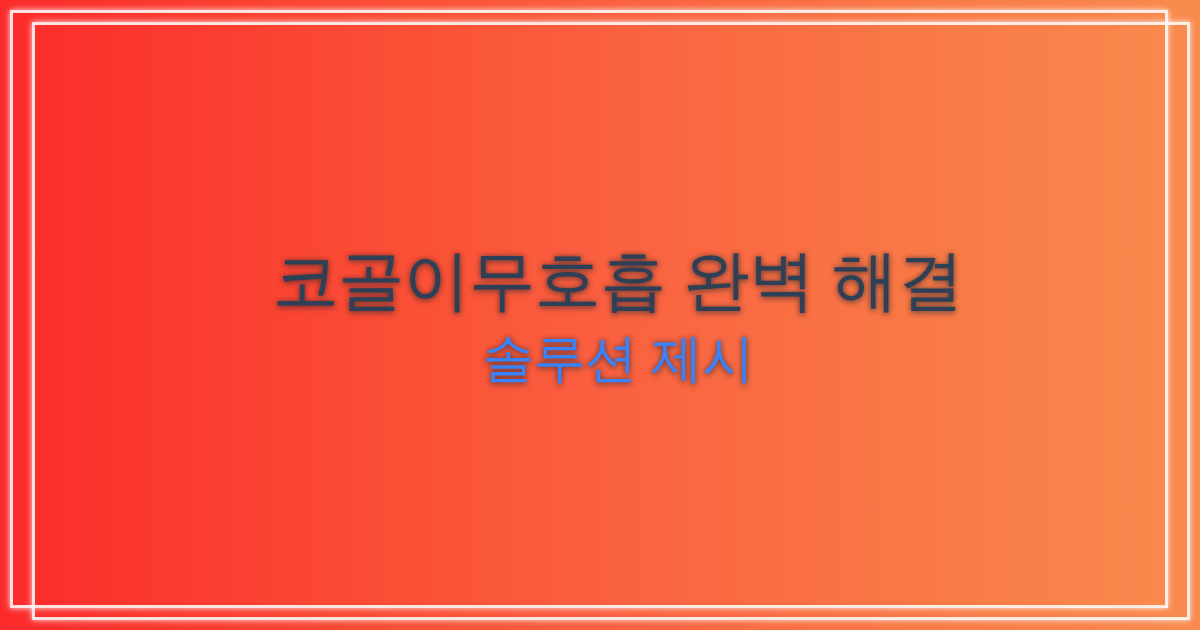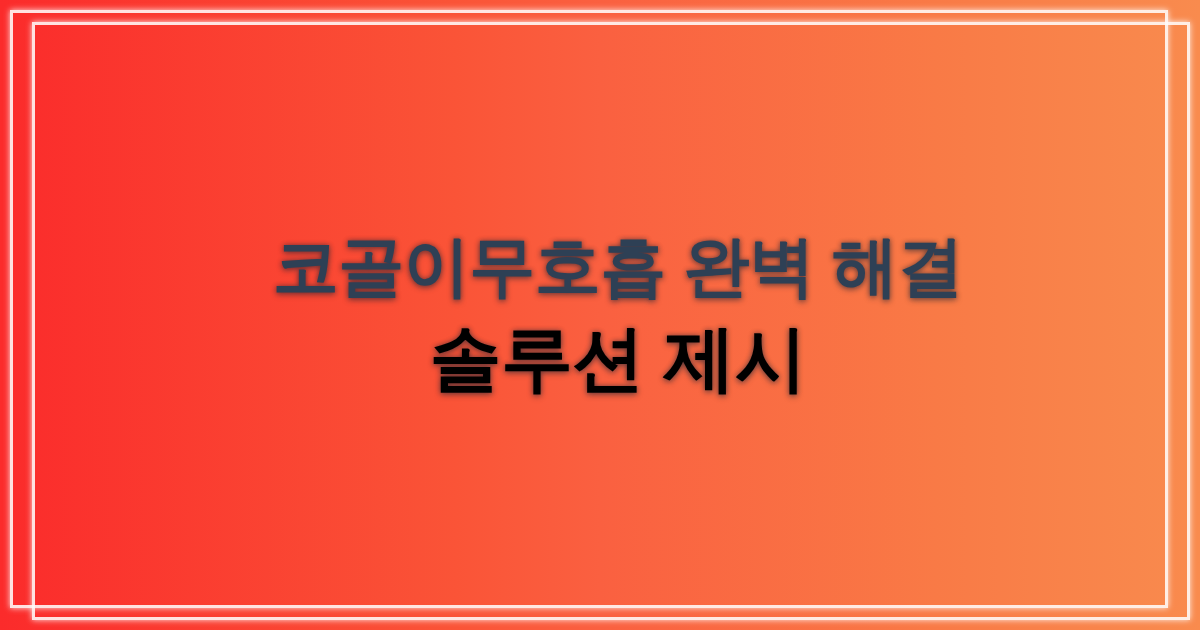--- a/index.html
+++ b/index.html
@@ -68,37 +68,37 @@
     flex-direction: column;
     align-items: center;
     justify-content: center;
     text-align: center;
     padding: 0 90px;
     box-sizing: border-box;
   }
 
   .headline-line {
     font-size: 66px;
-    font-weight: 700;
+    font-weight: 400;
     line-height: 1.33;
     letter-spacing: -0.5px;
     white-space: nowrap;
     margin-left: 36px;
     -webkit-font-smoothing: antialiased;
   }
 </style>
 </head>
 <body>
 
 <div id="banner-card" style="width: 1200px; height: 630px;">
 
   <div id="bg-gradient" style="background: linear-gradient(to right, rgb(251, 43, 43) 0%, rgb(250, 84, 55) 38%, rgb(250, 96, 64) 50%, rgb(249, 122, 70) 78%, rgb(249, 139, 78) 100%);"></div>
 
   <div class="frame" id="frame-outer" style="border-color: rgba(255, 252, 250, 0.88); border-width: 3px; inset: 10px 32px 22px 10px; box-shadow: rgba(255, 252, 250, 0.88) 0px 0px 6px;"></div>
 
   <div class="frame" id="frame-inner" style="border-color: rgba(255, 252, 250, 0.88); border-width: 3px; inset: 22px 10px 10px 32px; box-shadow: rgba(255, 252, 250, 0.88) 0px 0px 6px;"></div>
 
   <div id="headline-block" style="text-align: center;">
     <div class="headline-line" style="color: rgb(46, 64, 85); font-size: 66px; text-shadow: rgba(25, 35, 50, 0.45) 0px 0px 5px, rgba(25, 35, 50, 0.45) 0px 2px 6px;">코골이무호흡 완벽 해결</div>
-    <div class="headline-line" style="color: #000000; font-size: 72px; text-shadow: rgba(25, 35, 50, 0.45) 0px 0px 5px, rgba(25, 35, 50, 0.45) 0px 2px 6px;">솔루션 제시</div>
+    <div class="headline-line" style="color: #3b82f6; font-size: 52px; text-shadow: rgba(25, 35, 50, 0.45) 0px 0px 5px, rgba(25, 35, 50, 0.45) 0px 2px 6px;">솔루션 제시</div>
   </div>
 
 </div>
 
 </body></html>

